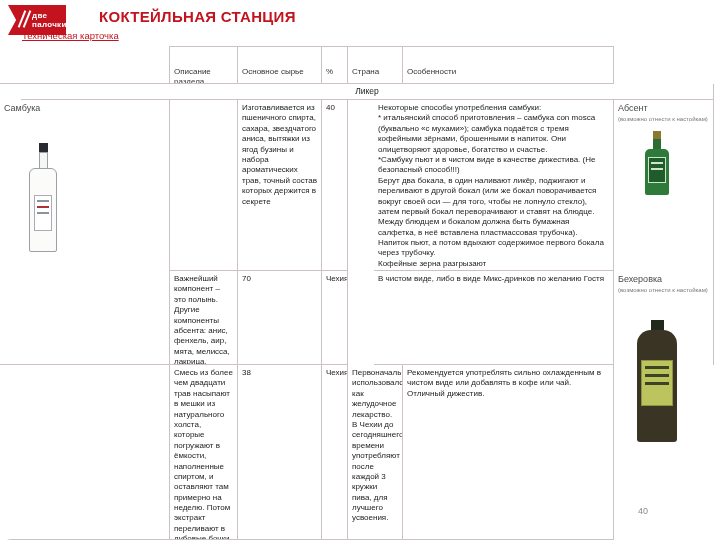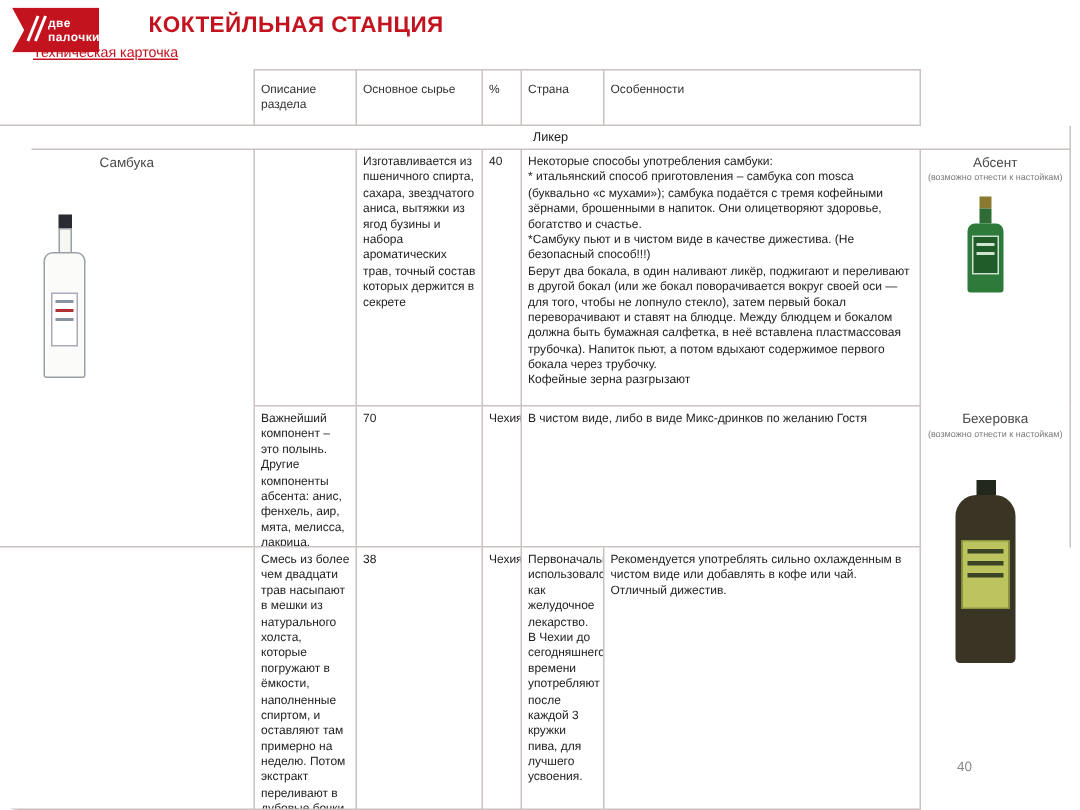--- a/index.html
+++ b/index.html
@@ -20,25 +20,25 @@
   .title { position:absolute; left:99px; top:8px; color:#c3131f; font-weight:bold; font-size:15px; letter-spacing:.3px; }
   .subtitle { position:absolute; left:22px; top:30px; color:#c3131f; font-size:9.5px; text-decoration:underline; }
 
   
   .tbl { position:absolute; left:0; top:46px; width:714px;
          display:grid;
          grid-template-columns:170px 68px 84px 26px 55px 211px 100px;
          grid-template-rows:38px 16px 171px 94px 175px; }
   .c { border-right:1px solid #ccc2c2; border-bottom:1px solid #ccc2c2;
        padding:3px 4px; font-size:8px; line-height:1.3; color:#222; overflow:hidden; }
-  .h { border-top:1px solid #ccc2c2; color:#333; padding-top:8px; }
+  .h { border-top:1px solid #ccc2c2; color:#333; padding-top:20px; }
   .name-h { border-top:none; }
-  .name-c { border-bottom:none; overflow:visible;text-align:center; }
+  .name-c { border-bottom:none; overflow:visible; }
   .section { grid-column:1 / -1; text-align:center; font-size:8.5px; padding:2px; color:#222;margin-left:21px; }
-  .span2 { grid-column:span 2; }
+  .span2 { grid-column:span 2;margin-left:26px; }
   .pre { white-space:pre-line; }
   .drink-name { font-size:9px; color:#4a4a4a; }
   .note { font-size:6px; color:#7a7a7a; line-height:1.2; margin-top:1px; }
 
   
   .bottle { position:relative; }
   .bottle i, .bottle .bod { display:block; }
   .cap { margin:0 auto; }
   .neck { margin:0 auto; }
 

